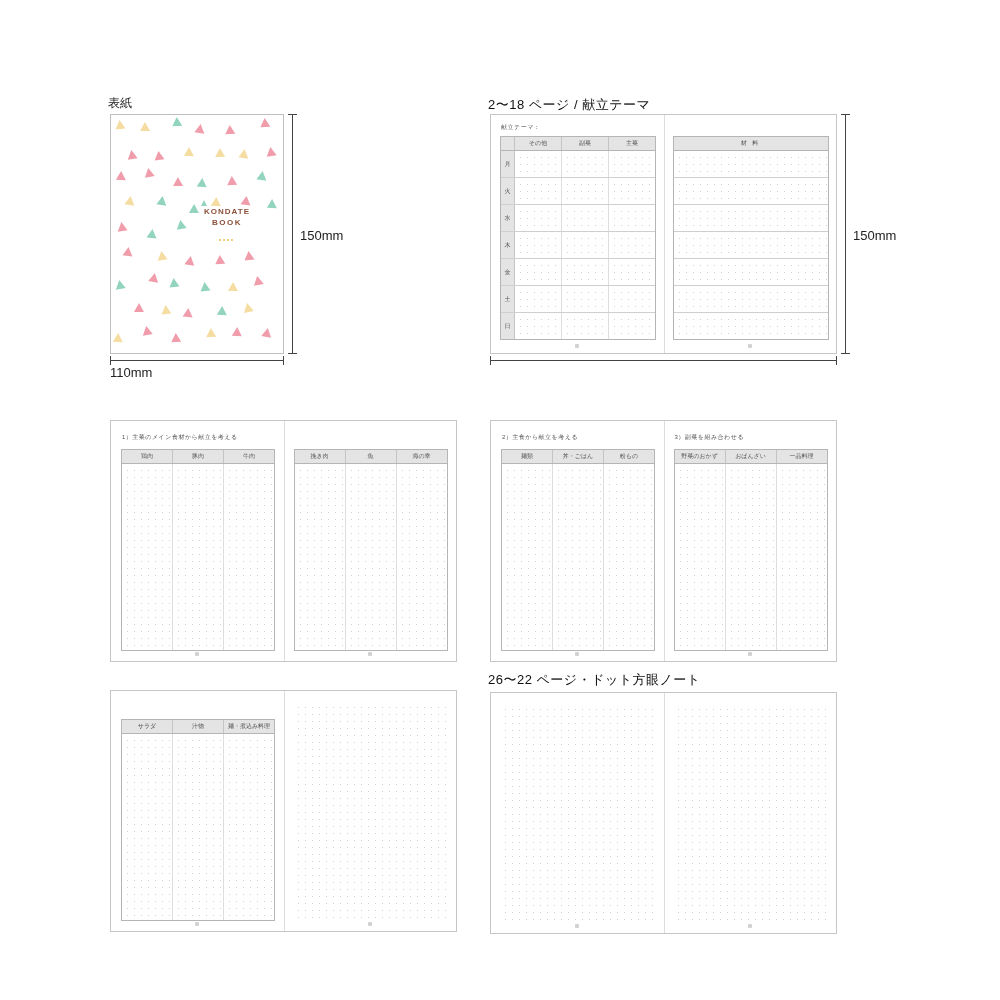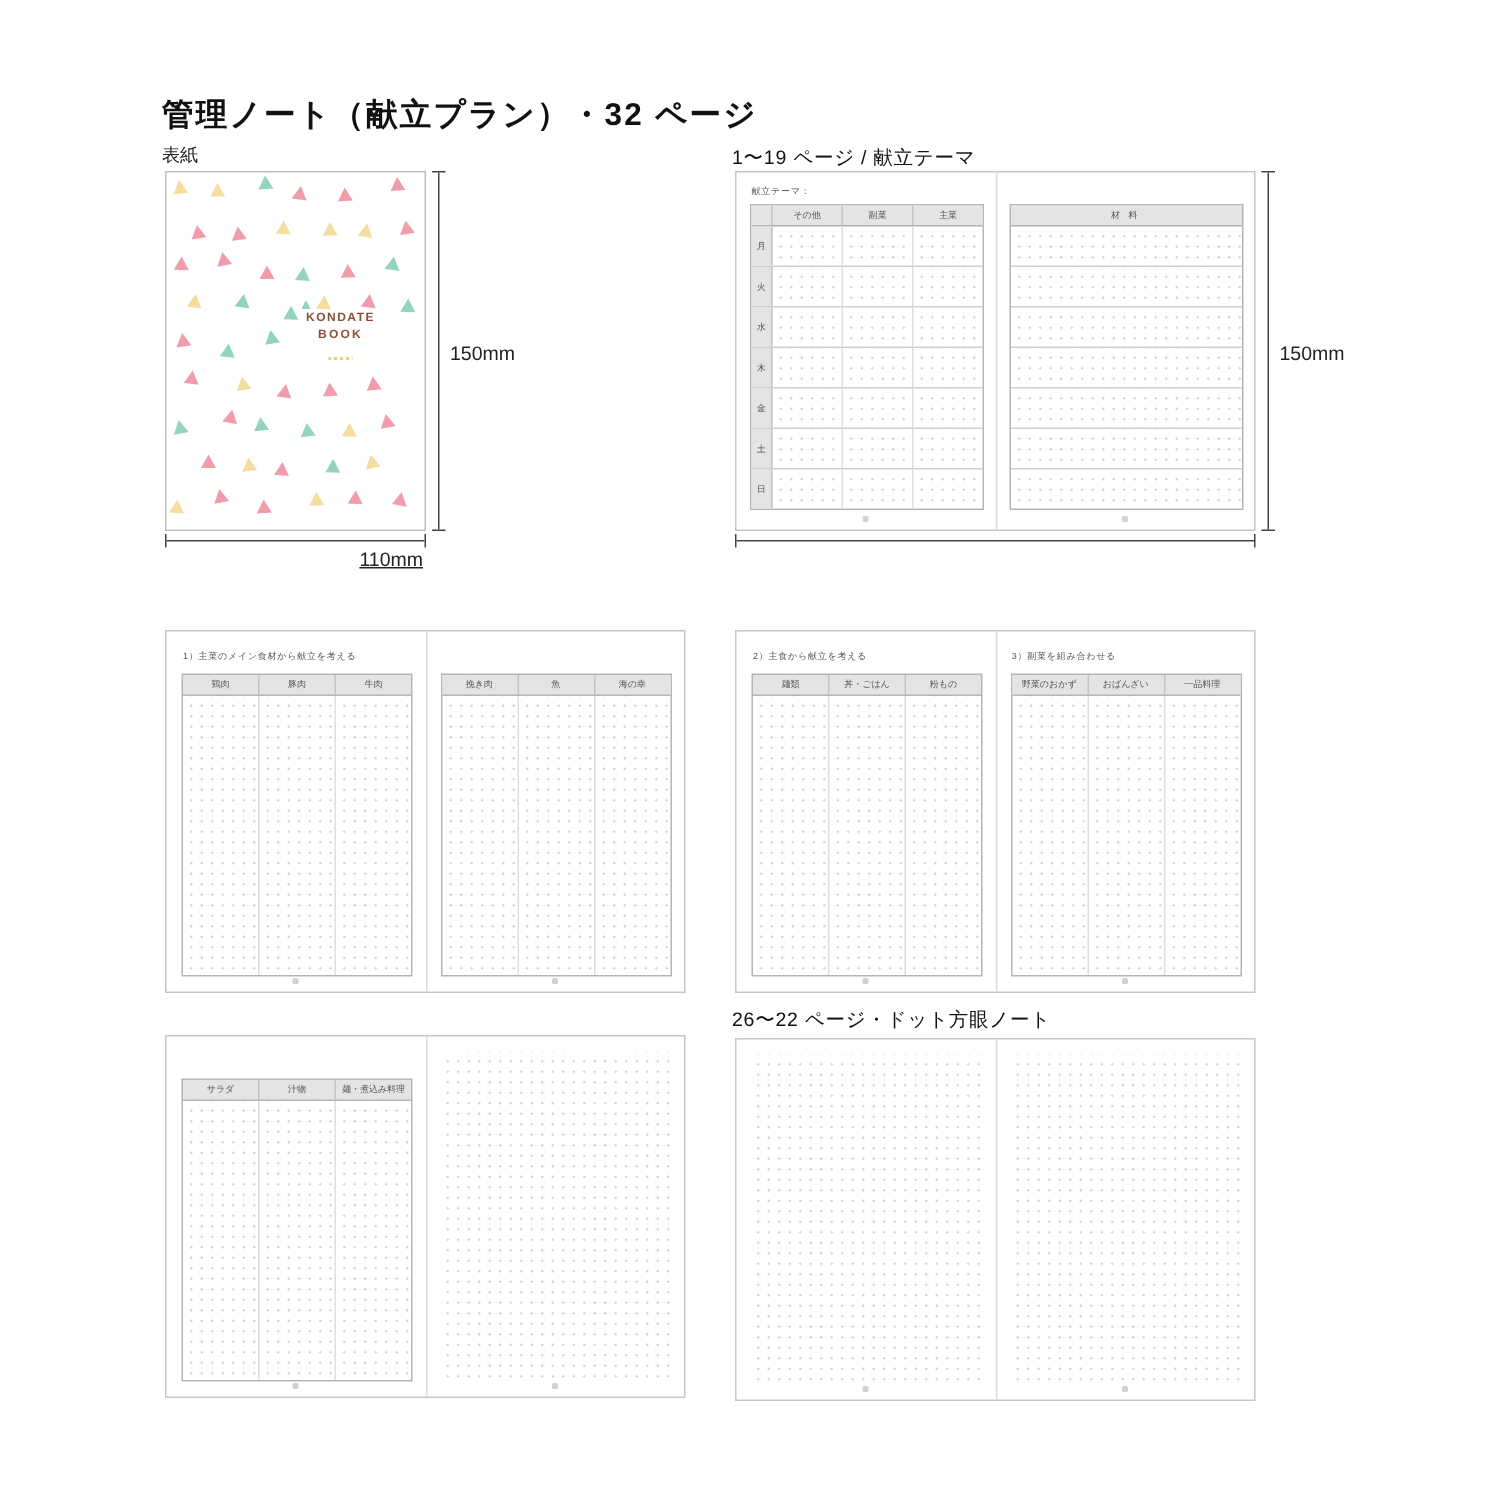--- a/index.html
+++ b/index.html
@@ -76,21 +76,20 @@
   .t3 .col{flex:1;border-right:1px solid #dedede;}
   .t3 .col:last-child{border-right:none;}
 
   .dotpage{position:absolute;left:9px;top:10px;width:154px;height:218px;}
 </style>
 </head>
 <body>
 
 <div class="canvas">
 
-  <div class="page-title">管理ノート（献立プラン）・32 ページ</div>
 
   <div class="small-label" style="left:108px;top:95px;">表紙</div>
 
   <div class="cover">
     <div id="tri-layer" class="abs" style="left:0;top:0;right:0;bottom:0;">
         <div class="tri" style="border-bottom-color: rgb(245, 221, 162); left: 4.44746px; top: 4.63831px; transform: rotate(-6.1575deg);"></div>
         <div class="tri" style="border-bottom-color: rgb(245, 221, 162); left: 28.8824px; top: 6.88976px; transform: rotate(-1.28975deg);"></div>
         <div class="tri" style="border-bottom-color: rgb(146, 212, 189); left: 60.7614px; top: 1.52831px; transform: rotate(-3.44807deg);"></div>
         <div class="tri" style="border-bottom-color: rgb(240, 156, 171); left: 83.9443px; top: 8.62259px; transform: rotate(7.86936deg);"></div>
         <div class="tri" style="border-bottom-color: rgb(240, 156, 171); left: 113.681px; top: 9.55129px; transform: rotate(-3.69666deg);"></div>
@@ -147,23 +146,23 @@
     </div>
   </div>
 
   <div class="vdim" style="left:288px;top:114px;height:238px;">
       <i></i>
     </div>
   <div class="dim-label" style="left:300px;top:228px;">150mm</div>
   <div class="hdim" style="left:110px;top:356px;width:172px;">
       <i></i>
     </div>
-  <div class="dim-label" style="left:110px;top:365px;width:172px;text-align:right;text-decoration:underline;">110mm</div>
-
-  <div class="sec-label" style="left:488px;top:96px;">1〜19 ページ / 献立テーマ</div>
+  <div class="dim-label" style="left:110px;top:365px;width:172px;text-align:left;">110mm</div>
+
+  <div class="sec-label" style="left:488px;top:96px;">2〜18 ページ / 献立テーマ</div>
 
   <div class="spread" style="left:490px;top:114px;width:345px;height:238px;">
     <div class="fold"></div>
 
     <div class="pg left">
       <div class="tiny-label" style="left:10px;top:8px;">献立テーマ：</div>
       <div class="t1">
         <div class="hrow">
           <div class="hday"></div>
           <div class="hc">その他</div>

